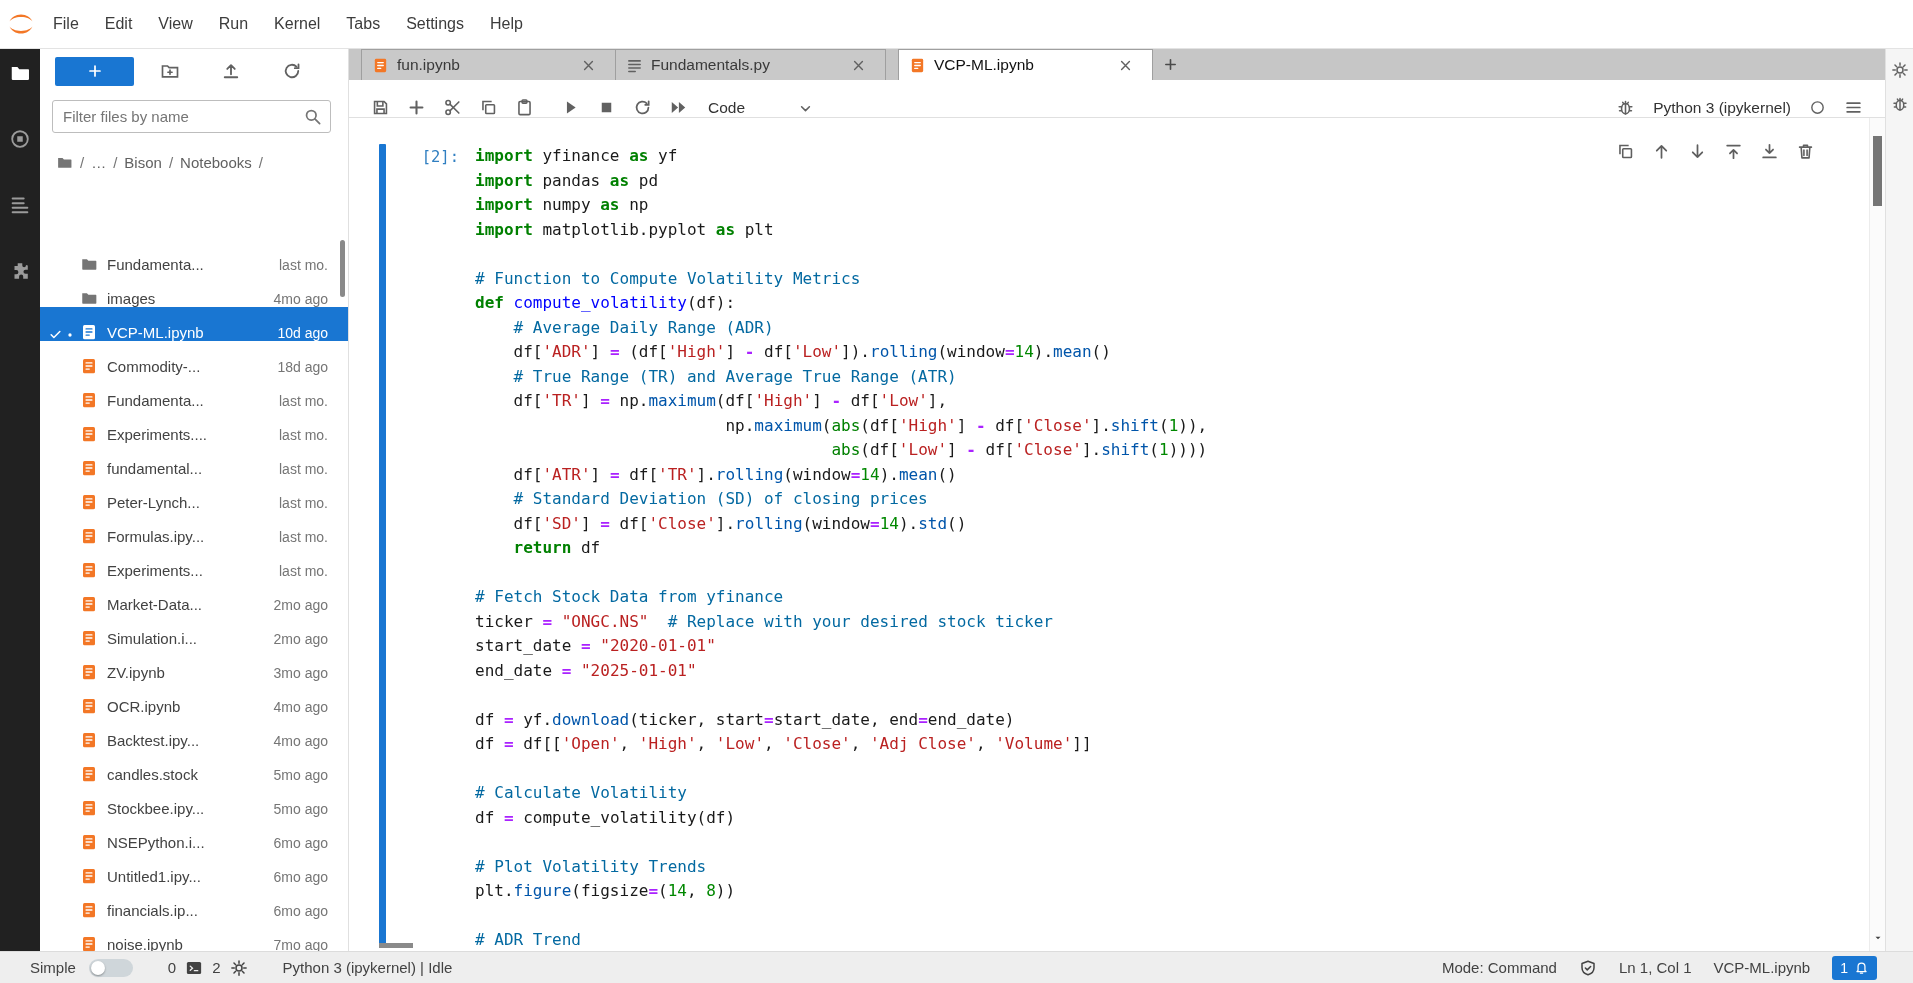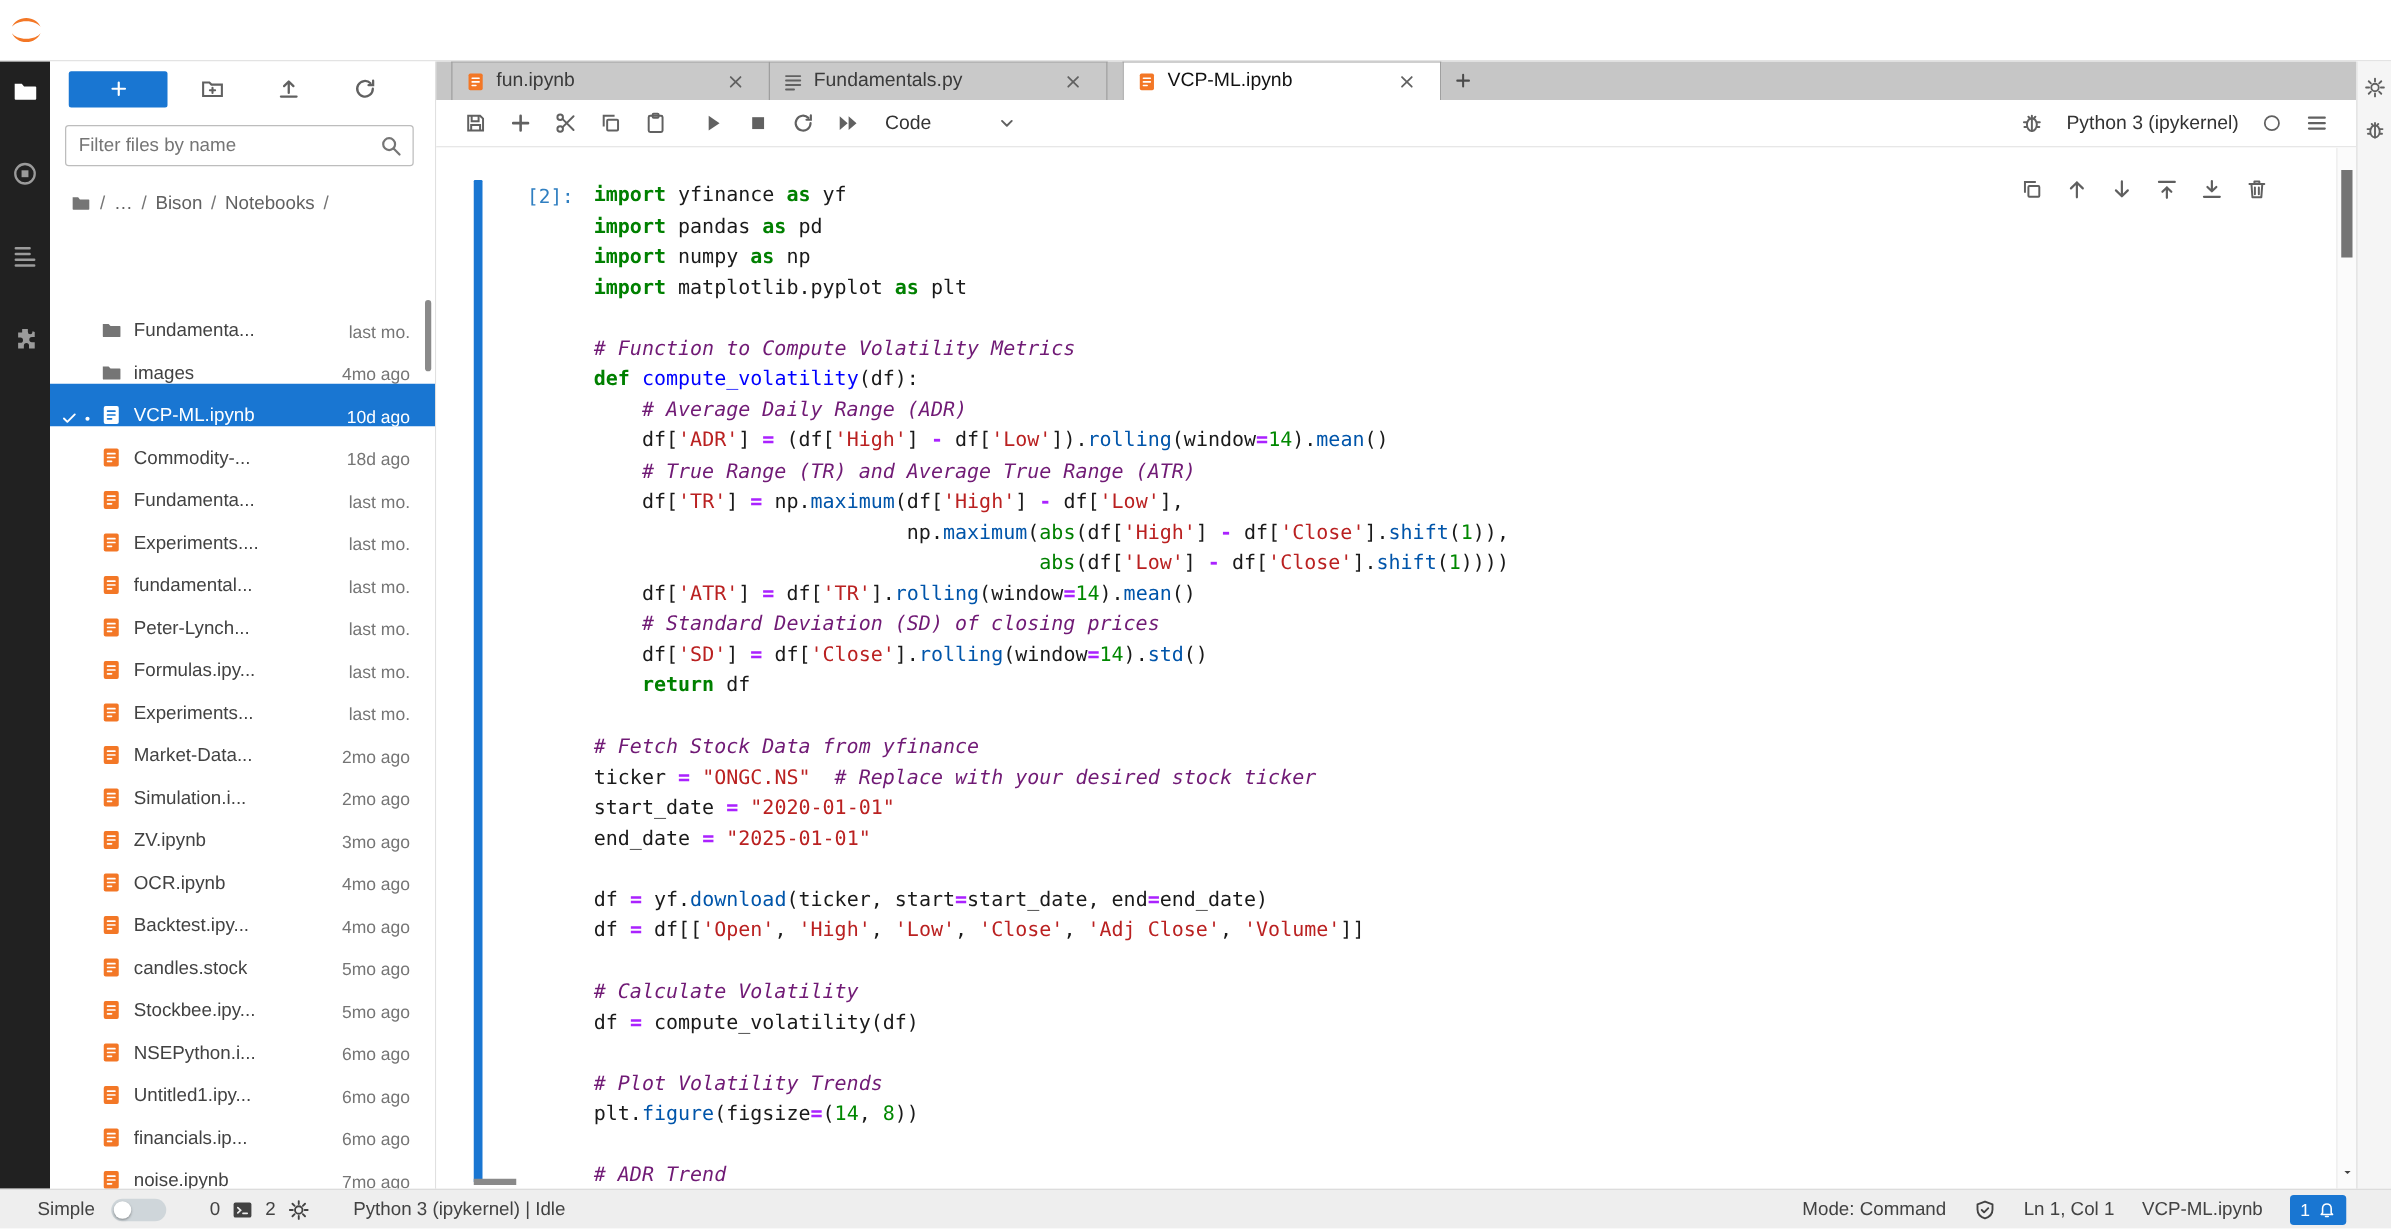--- a/index.html
+++ b/index.html
@@ -73,21 +73,21 @@
   .tab+.tab{border-left:none}
   .tab:nth-child(2){width:270px}
   .tab.active{background:#fff;color:#111;margin-left:12px;border-left:1px solid #9f9f9f}
   .tab .icon{width:17px;height:17px;margin-right:8px;color:#616161}
   .tab-label{flex:1;white-space:nowrap;overflow:hidden}
   .tab-close{width:15px;height:15px;color:#4a4a4a;margin-left:6px}
   .add-tab{width:34px;display:flex;align-items:center;justify-content:center;color:#4a4a4a}
   .add-tab .icon{width:15px;height:15px}
 
   .nb-toolbar{height:38px;background:#fff;border-bottom:1px solid #e0e0e0;display:flex;
-              align-items:center;padding:0 22px}
+              align-items:flex-end;padding:0 22px}
   .tb-left{display:flex;align-items:center;gap:17px}
   .tb-btn{color:#616161;display:flex}
   .tb-btn .icon{width:19px;height:19px}
   .tb-btn.grp{margin-left:10px}
   .cell-type{display:flex;align-items:center;justify-content:space-between;width:106px;margin-left:20px;
              font-size:15.5px;color:#333}
   .chev{width:17px;height:17px;color:#616161}
   .tb-right{margin-left:auto;display:flex;align-items:center;gap:18px;color:#616161}
   .kernel-name{font-size:15.5px;color:#333}
   .kstatus{width:17px;height:17px;color:#616161}
@@ -96,21 +96,21 @@
   .cell-bar{position:absolute;left:30px;top:26px;bottom:5px;width:7px;background:#1976d2;border-radius:1px}
   .cell-prompt{position:absolute;left:40px;top:30px;width:70px;text-align:right;
                font-family:"DejaVu Sans Mono",monospace;font-size:15.5px;color:#307fc1}
   .code{position:absolute;left:126px;top:26px;right:90px;bottom:0;overflow:hidden;
         font-family:"DejaVu Sans Mono",monospace;font-size:16px;line-height:24.5px;white-space:pre;color:#1a1a1a}
   .code-line{min-height:24.5px}
   .tk-k{color:#008000;font-weight:bold}
   .tk-o{color:#AA22FF;font-weight:bold}
   .tk-s{color:#BA2121}
   .tk-n{color:#008800}
-  .tk-c{color:#701a75;font-style:italic}
+  .tk-c{color:#0369a1;}
   .tk-f{color:#0000ff}
   .tk-m{color:#0055aa}
   .tk-b{color:#008000}
   .tk-p{color:#1a1a1a}
   .cell-actions{position:absolute;top:24px;right:70px;display:flex;gap:17px}
   .ca-btn{color:#5f5f5f;display:flex}
   .ca-btn .icon{width:19px;height:19px}
   .v-scroll{position:absolute;top:0;right:0;bottom:0;width:16px;background:#fbfbfb;border-left:1px solid #ececec}
   .v-thumb{position:absolute;top:18px;left:3px;width:9px;height:70px;background:#757575}
   .v-down{position:absolute;bottom:8px;left:3px;width:10px;height:10px;color:#424242}
@@ -143,20 +143,30 @@
 
 <div class="app">
 
   <header class="menubar">
     <span class="logo icon">
         <svg viewBox="0 0 24 24">
           <path d="M12 6.8c-4.2 0-7.2 1.5-8.6 3.3C4.7 7 8 4.8 12 4.8s7.3 2.2 8.6 5.3c-1.4-1.8-4.4-3.3-8.6-3.3z" fill="#f37726"></path>
           <path d="M12 17.2c4.2 0 7.2-1.5 8.6-3.3-1.3 3.1-4.6 5.3-8.6 5.3s-7.3-2.2-8.6-5.3c1.4 1.8 4.4 3.3 8.6 3.3z" fill="#f37726"></path>
         </svg>
       </span>
+    <nav class="menu-items">
+        <div class="menu-item">File</div>
+        <div class="menu-item">Edit</div>
+        <div class="menu-item">View</div>
+        <div class="menu-item">Run</div>
+        <div class="menu-item">Kernel</div>
+        <div class="menu-item">Tabs</div>
+        <div class="menu-item">Settings</div>
+        <div class="menu-item">Help</div>
+      </nav>
   </header>
 
   <aside class="activity-bar">
       <div class="ab-btn active">
         <span class="icon">
           <svg viewBox="0 0 24 24">
             <path d="M3 5.5h6.2l2 2.3H21a.8.8 0 0 1 .8.8v10a.9.9 0 0 1-.9.9H3.9a.9.9 0 0 1-.9-.9z" fill="currentColor"></path>
           </svg>
         </span>
       </div>

